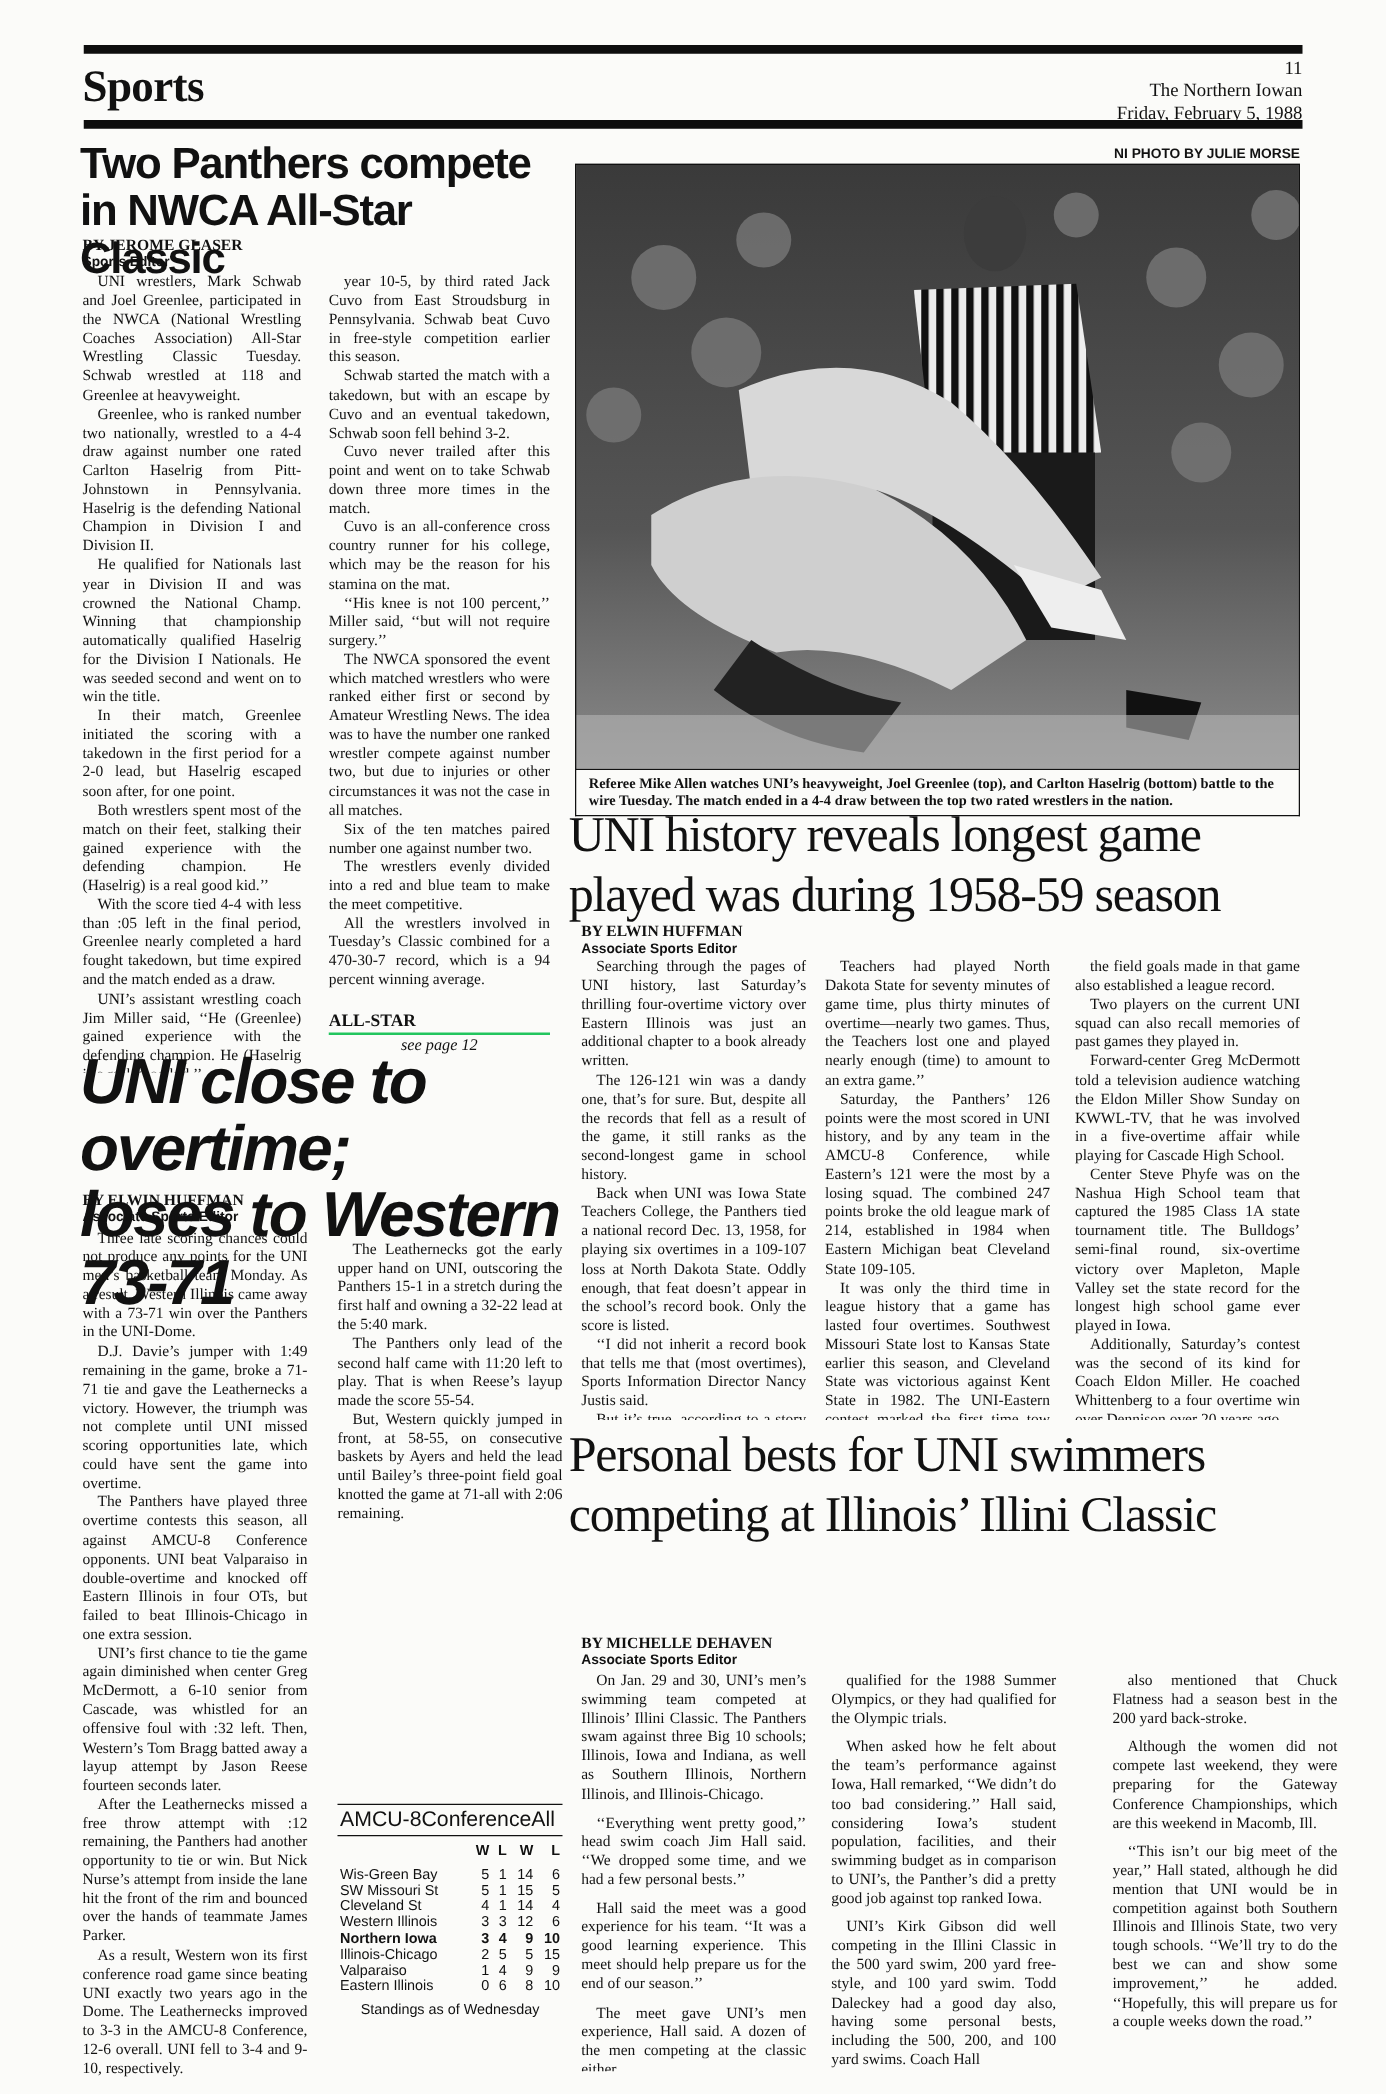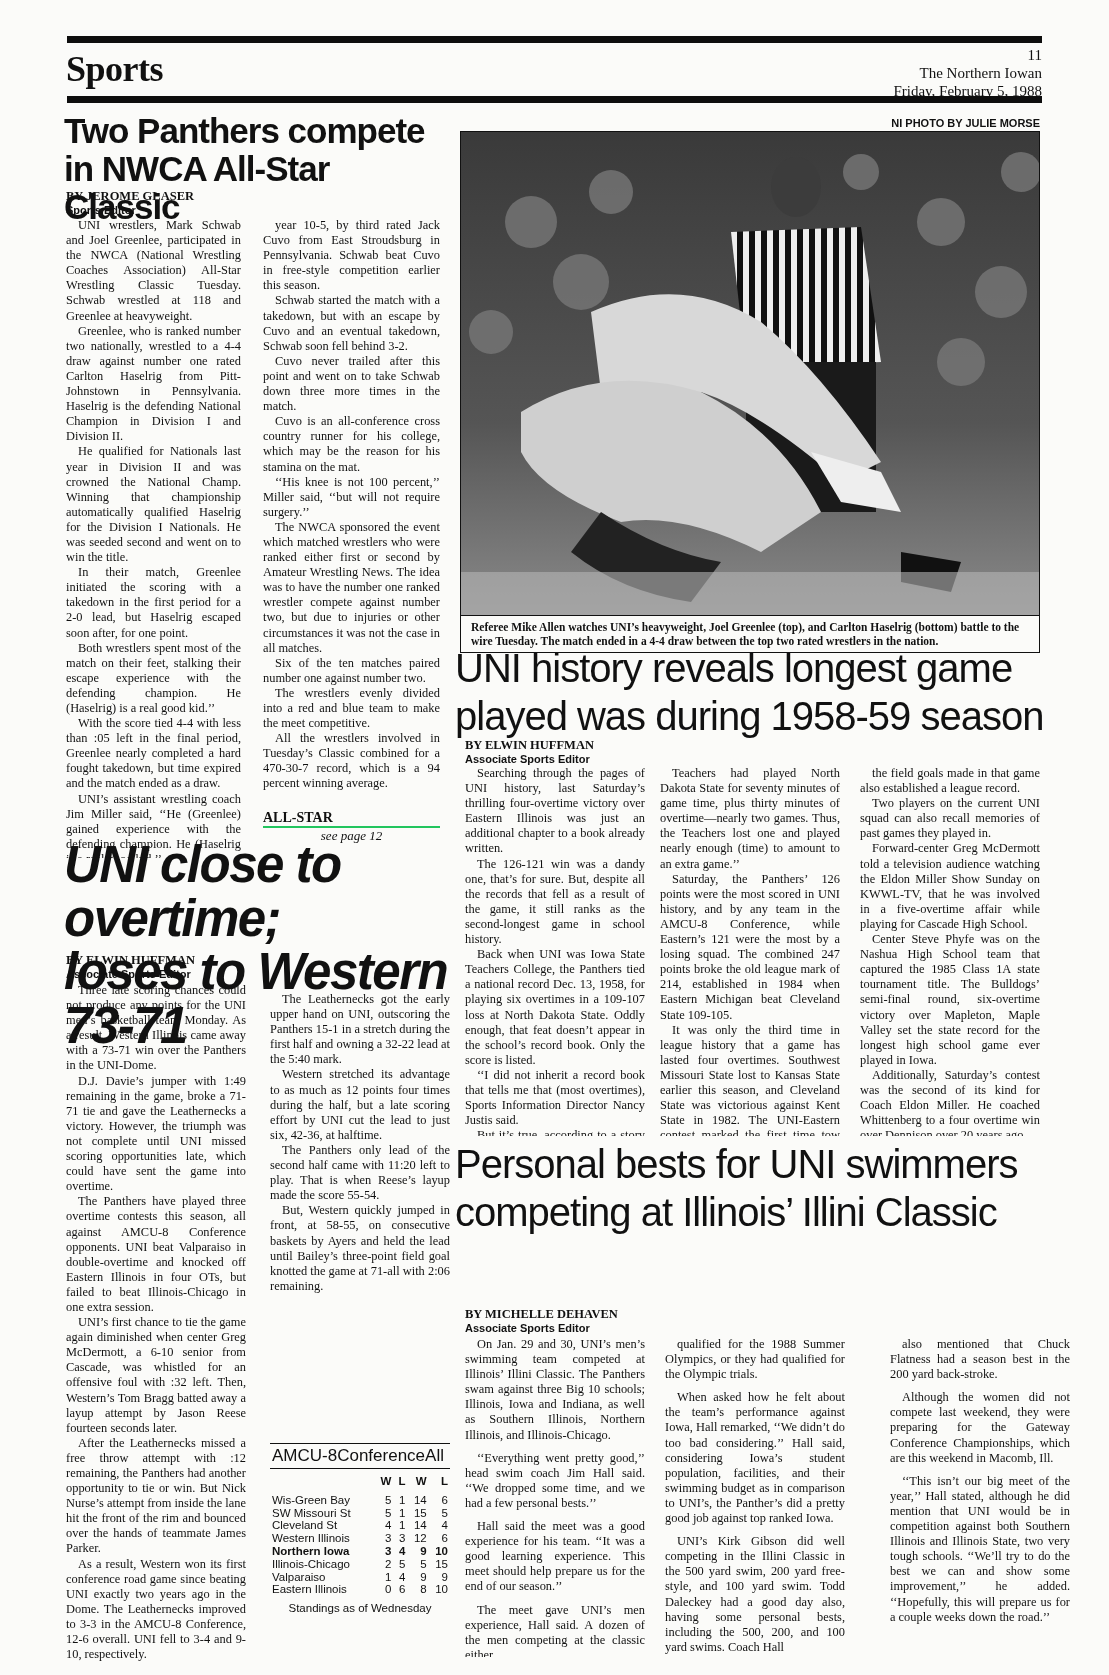--- a/index.html
+++ b/index.html
@@ -4,21 +4,21 @@
 <style>
   * { box-sizing: border-box; margin: 0; padding: 0; }
   html, body { width: 1109px; height: 1675px; background: #fbfbf9; overflow: hidden; }
   body { position: relative; font-family: "Liberation Serif", serif; color: #111; }
   .abs { position: absolute; }
   .rule { background: #0e0e0e; }
   .sports { font-family: "Liberation Serif", serif; font-size: 36px; font-weight: bold; letter-spacing: -0.5px; }
   .masthead-right { text-align: right; font-family: "Liberation Serif", serif; font-size: 15px; line-height: 18px; }
   .hl-sans { font-family: "Liberation Sans", sans-serif; font-weight: bold; letter-spacing: -1px; line-height: 1.08; }
   .hl-italic { font-family: "Liberation Sans", sans-serif; font-style: italic; font-weight: bold; letter-spacing: -1.5px; line-height: 1.05; }
-  .hl-light { font-family: Liberation Sans, sans-serif; font-weight: normal; letter-spacing: -1px; line-height: 1.2; }
+  .hl-light { font-family: Liberation Serif, serif; font-weight: normal; letter-spacing: -1px; line-height: 1.2; }
   .byline { font-family: "Liberation Serif", serif; font-weight: bold; font-size: 12.5px; line-height: 14px; }
   .byline .name { text-transform: uppercase; }
   .byline .role { font-family: "Liberation Sans", sans-serif; font-size: 11px; }
   .col { font-size: 12.4px; line-height: 15.1px; text-align: justify; hyphens: auto; }
   .col p { text-indent: 12px; }
   .col p.gap { margin-top: 8px; }
   .credit { font-family: "Liberation Sans", sans-serif; font-weight: bold; font-size: 11px; text-align: right; }
   .photo { border: 1px solid #111; overflow: hidden; background: #555; }
   .caption { font-family: "Liberation Serif", serif; font-weight: bold; font-size: 11.5px; line-height: 14px; padding: 4px 10px; border: 1px solid #111; border-top: none; background: #fbfbf9; }
   .jump { font-family: "Liberation Serif", serif; }
@@ -50,21 +50,21 @@
 </div>
 <div class="abs byline" style="left:66px;top:189px;">
   <div class="name">By JEROME GLASER</div>
   <div class="role">Sports Editor</div>
 </div>
 <div class="abs col" id="w-col1" style="left:66px;top:218px;width:175px;height:640px;overflow:hidden;">
     <p>UNI wrestlers, Mark Schwab and Joel Greenlee, participated in the NWCA (National Wrestling Coaches Association) All-Star Wrestling Classic Tuesday. Schwab wrestled at 118 and Greenlee at heavyweight.</p>
     <p>Greenlee, who is ranked number two nationally, wrestled to a 4-4 draw against number one rated Carlton Haselrig from Pitt-Johnstown in Pennsylvania. Haselrig is the defending National Champion in Division I and Division II.</p>
     <p>He qualified for Nationals last year in Division II and was crowned the National Champ. Winning that championship automatically qualified Haselrig for the Division I Nationals. He was seeded second and went on to win the title.</p>
     <p>In their match, Greenlee initiated the scoring with a takedown in the first period for a 2-0 lead, but Haselrig escaped soon after, for one point.</p>
-    <p>Both wrestlers spent most of the match on their feet, stalking their escape experience with the defending champion. He (Haselrig) is a real good kid.’’</p>
+    <p>Both wrestlers spent most of the match on their feet, stalking their gained experience with the defending champion. He (Haselrig) is a real good kid.’’</p>
     <p>With the score tied 4-4 with less than :05 left in the final period, Greenlee nearly completed a hard fought takedown, but time expired and the match ended as a draw.</p>
     <p>UNI’s assistant wrestling coach Jim Miller said, ‘‘He (Greenlee) gained experience with the defending champion. He (Haselrig is a real good kid.’’</p>
   </div>
 <div class="abs col" id="w-col2" style="left:263px;top:218px;width:177px;height:590px;overflow:hidden;">
     <p>year 10-5, by third rated Jack Cuvo from East Stroudsburg in Pennsylvania. Schwab beat Cuvo in free-style competition earlier this season.</p>
     <p>Schwab started the match with a takedown, but with an escape by Cuvo and an eventual takedown, Schwab soon fell behind 3-2.</p>
     <p>Cuvo never trailed after this point and went on to take Schwab down three more times in the match.</p>
     <p>Cuvo is an all-conference cross country runner for his college, which may be the reason for his stamina on the mat.</p>
     <p>‘‘His knee is not 100 percent,’’ Miller said, ‘‘but will not require surgery.’’</p>
     <p>The NWCA sponsored the event which matched wrestlers who were ranked either first or second by Amateur Wrestling News. The idea was to have the number one ranked wrestler compete against number two, but due to injuries or other circumstances it was not the case in all matches.</p>
@@ -131,21 +131,20 @@
     <p>Three late scoring chances could not produce any points for the UNI men’s basketball team Monday. As a result, Western Illinois came away with a 73-71 win over the Panthers in the UNI-Dome.</p>
     <p>D.J. Davie’s jumper with 1:49 remaining in the game, broke a 71-71 tie and gave the Leathernecks a victory. However, the triumph was not complete until UNI missed scoring opportunities late, which could have sent the game into overtime.</p>
     <p>The Panthers have played three overtime contests this season, all against AMCU-8 Conference opponents. UNI beat Valparaiso in double-overtime and knocked off Eastern Illinois in four OTs, but failed to beat Illinois-Chicago in one extra session.</p>
     <p>UNI’s first chance to tie the game again diminished when center Greg McDermott, a 6-10 senior from Cascade, was whistled for an offensive foul with :32 left. Then, Western’s Tom Bragg batted away a layup attempt by Jason Reese fourteen seconds later.</p>
     <p>After the Leathernecks missed a free throw attempt with :12 remaining, the Panthers had another opportunity to tie or win. But Nick Nurse’s attempt from inside the lane hit the front of the rim and bounced over the hands of teammate James Parker.</p>
     <p>As a result, Western won its first conference road game since beating UNI exactly two years ago in the Dome. The Leathernecks improved to 3-3 in the AMCU-8 Conference, 12-6 overall. UNI fell to 3-4 and 9-10, respectively.</p>
     <p>McDermott and Western’s Mike</p>
   </div>
 <div class="abs col" id="b-col2" style="left:270px;top:992px;width:180px;height:330px;overflow:hidden;">
     <p>The Leathernecks got the early upper hand on UNI, outscoring the Panthers 15-1 in a stretch during the first half and owning a 32-22 lead at the 5:40 mark.</p>
-    <p>Western stretched its advantage to as much as 12 points four times during the half, but a late scoring effort by UNI cut the lead to just six, 42-36, at halftime.</p>
     <p>The Panthers only lead of the second half came with 11:20 left to play. That is when Reese’s layup made the score 55-54.</p>
     <p>But, Western quickly jumped in front, at 58-55, on consecutive baskets by Ayers and held the lead until Bailey’s three-point field goal knotted the game at 71-all with 2:06 remaining.</p>
   </div>
 
 <div class="abs" style="left:270px;top:1443px;width:180px;">
   <div class="stand-head">
     <span>AMCU-8</span>
     <span>Conference</span>
     <span>All</span>
   </div>

